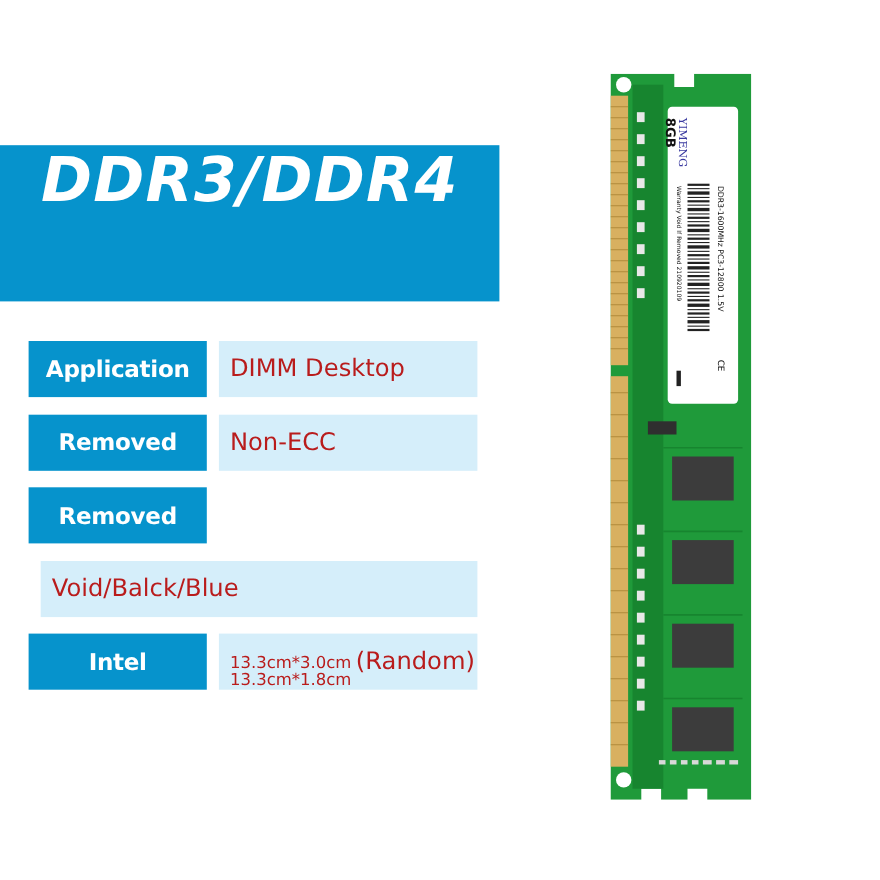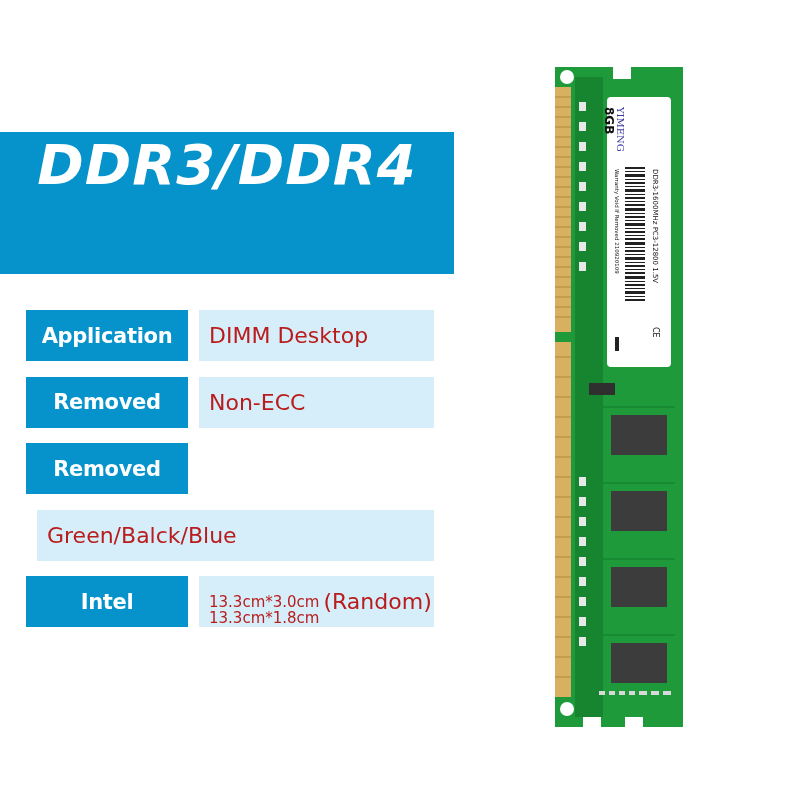--- a/index.html
+++ b/index.html
@@ -30,21 +30,21 @@
     <div class="value">DIMM Desktop</div>
   </div>
   <div class="row">
     <div class="label">Removed</div>
     <div class="value">Non-ECC</div>
   </div>
   <div class="row">
     <div class="label">Removed</div>
   </div>
   <div class="row">
-    <div class="value">Green/Balck/Blue</div>
+    <div class="value">Void/Balck/Blue</div>
   </div>
   <div class="row">
     <div class="label">Intel</div>
     <div class="value size">
       <div class="size-stack">
         <span>13.3cm*3.0cm</span>
         <span>13.3cm*1.8cm</span>
       </div>
       <span class="size-random">(Random)</span>
     </div>

